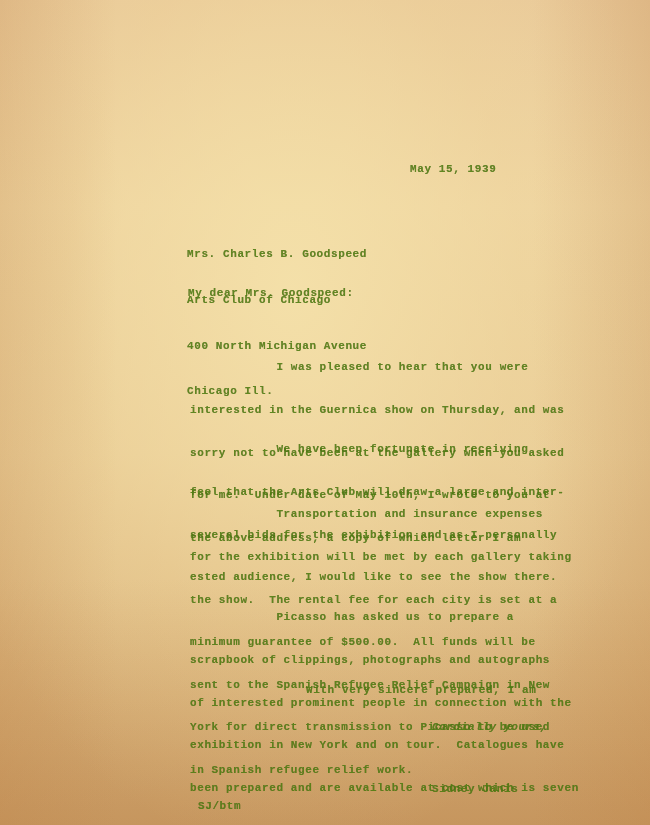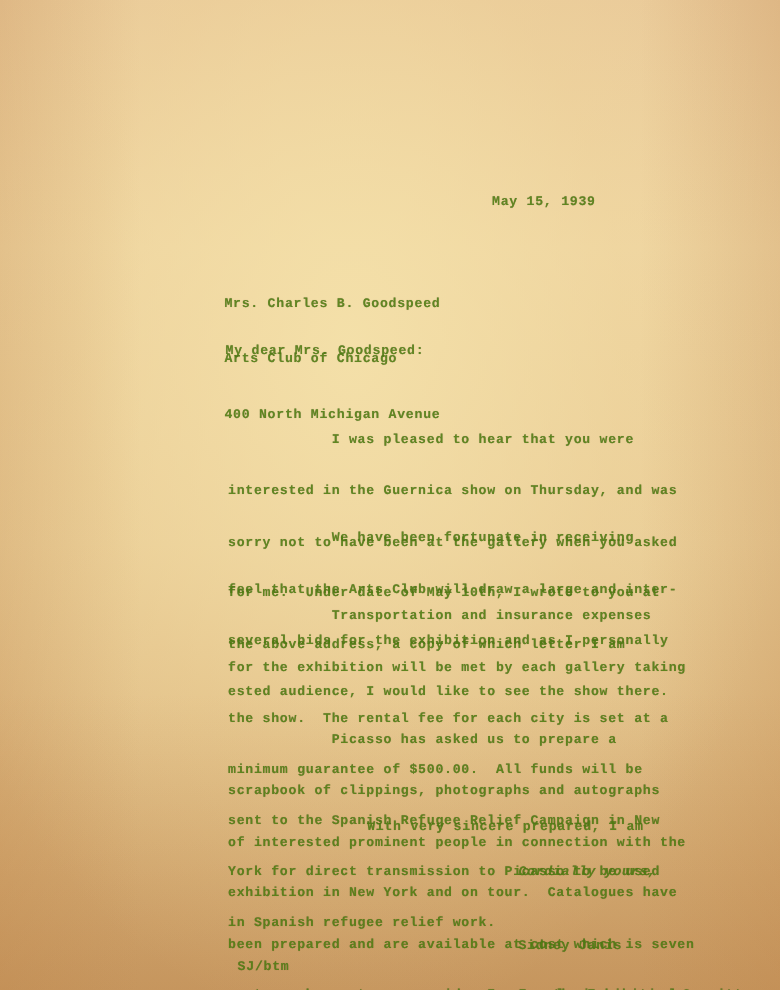--- a/index.html
+++ b/index.html
@@ -32,20 +32,21 @@
 <body>
 
 <div class="vignette"></div>
 
 <div class="tw" style="left:410px; top:162px;">May 15, 1939</div>
 
 <div class="tw" style="left:187px; top:217px; line-height:15.2px;">
   <span class="line">Mrs. Charles B. Goodspeed</span>
   <span class="line">Arts Club of Chicago</span>
   <span class="line">400 North Michigan Avenue</span>
+  <span class="line">Chicago Ill.</span>
 </div>
 
 <div class="tw" style="left:188px; top:286px;">My dear Mrs. Goodspeed:</div>
 
 <div class="tw" style="left:190px; top:332px;">
   <span class="line">            I was pleased to hear that you were</span>
   <span class="line">interested in the Guernica show on Thursday, and was</span>
   <span class="line">sorry not to have been at the gallery when you asked</span>
   <span class="line">for me.  Under date of May 10th, I wrote to you at</span>
   <span class="line">the above address, a copy of which letter I am</span>

